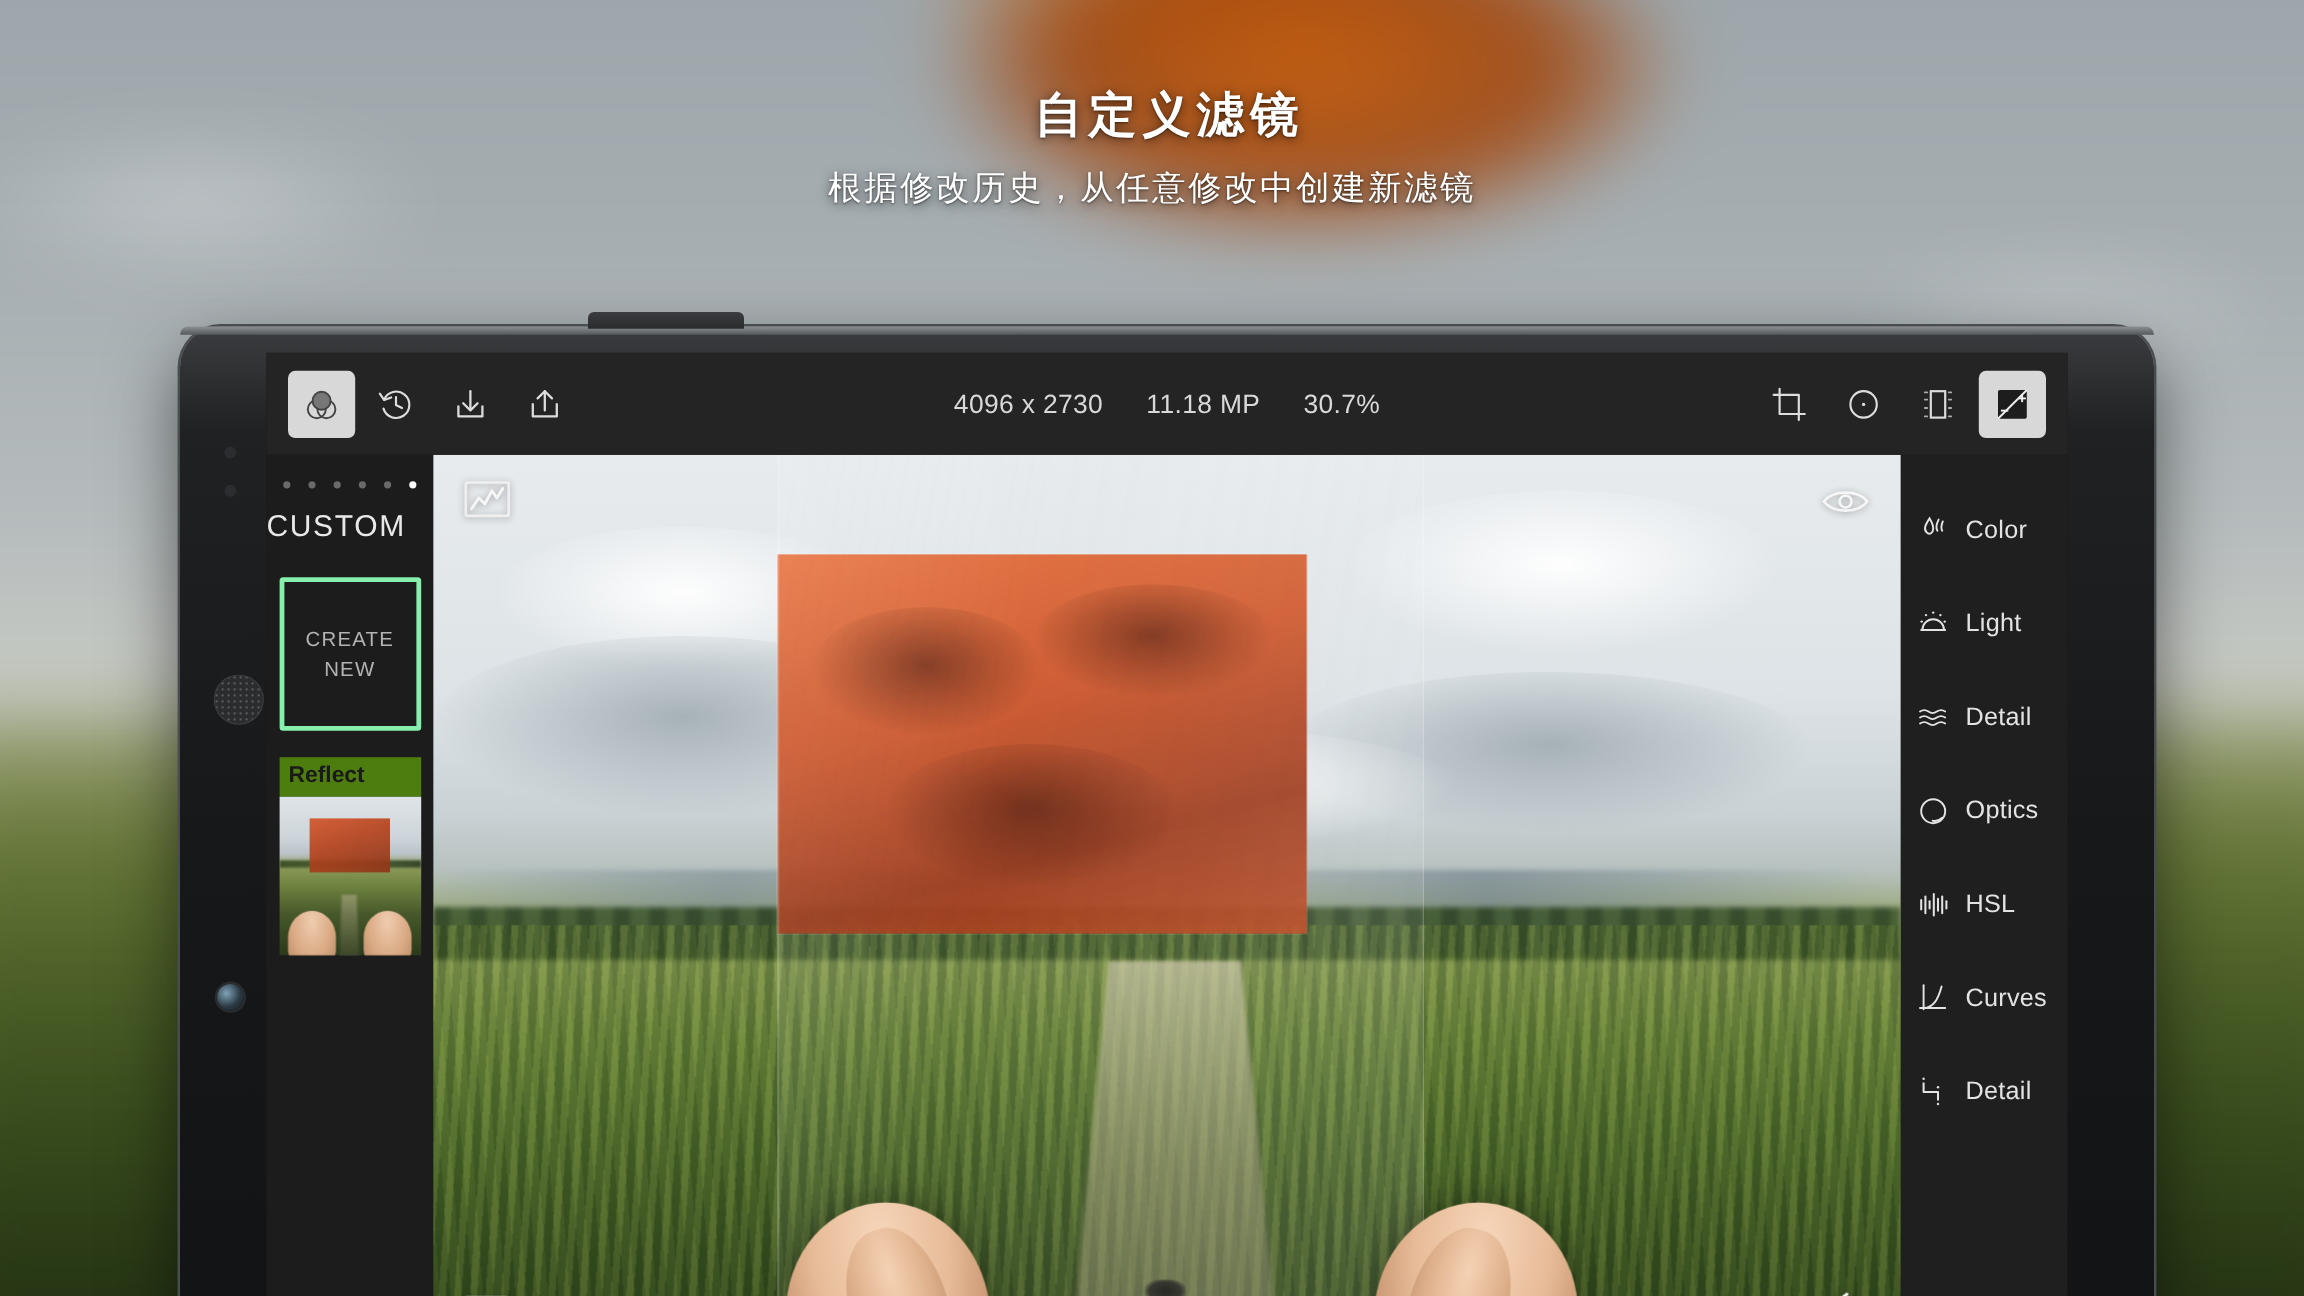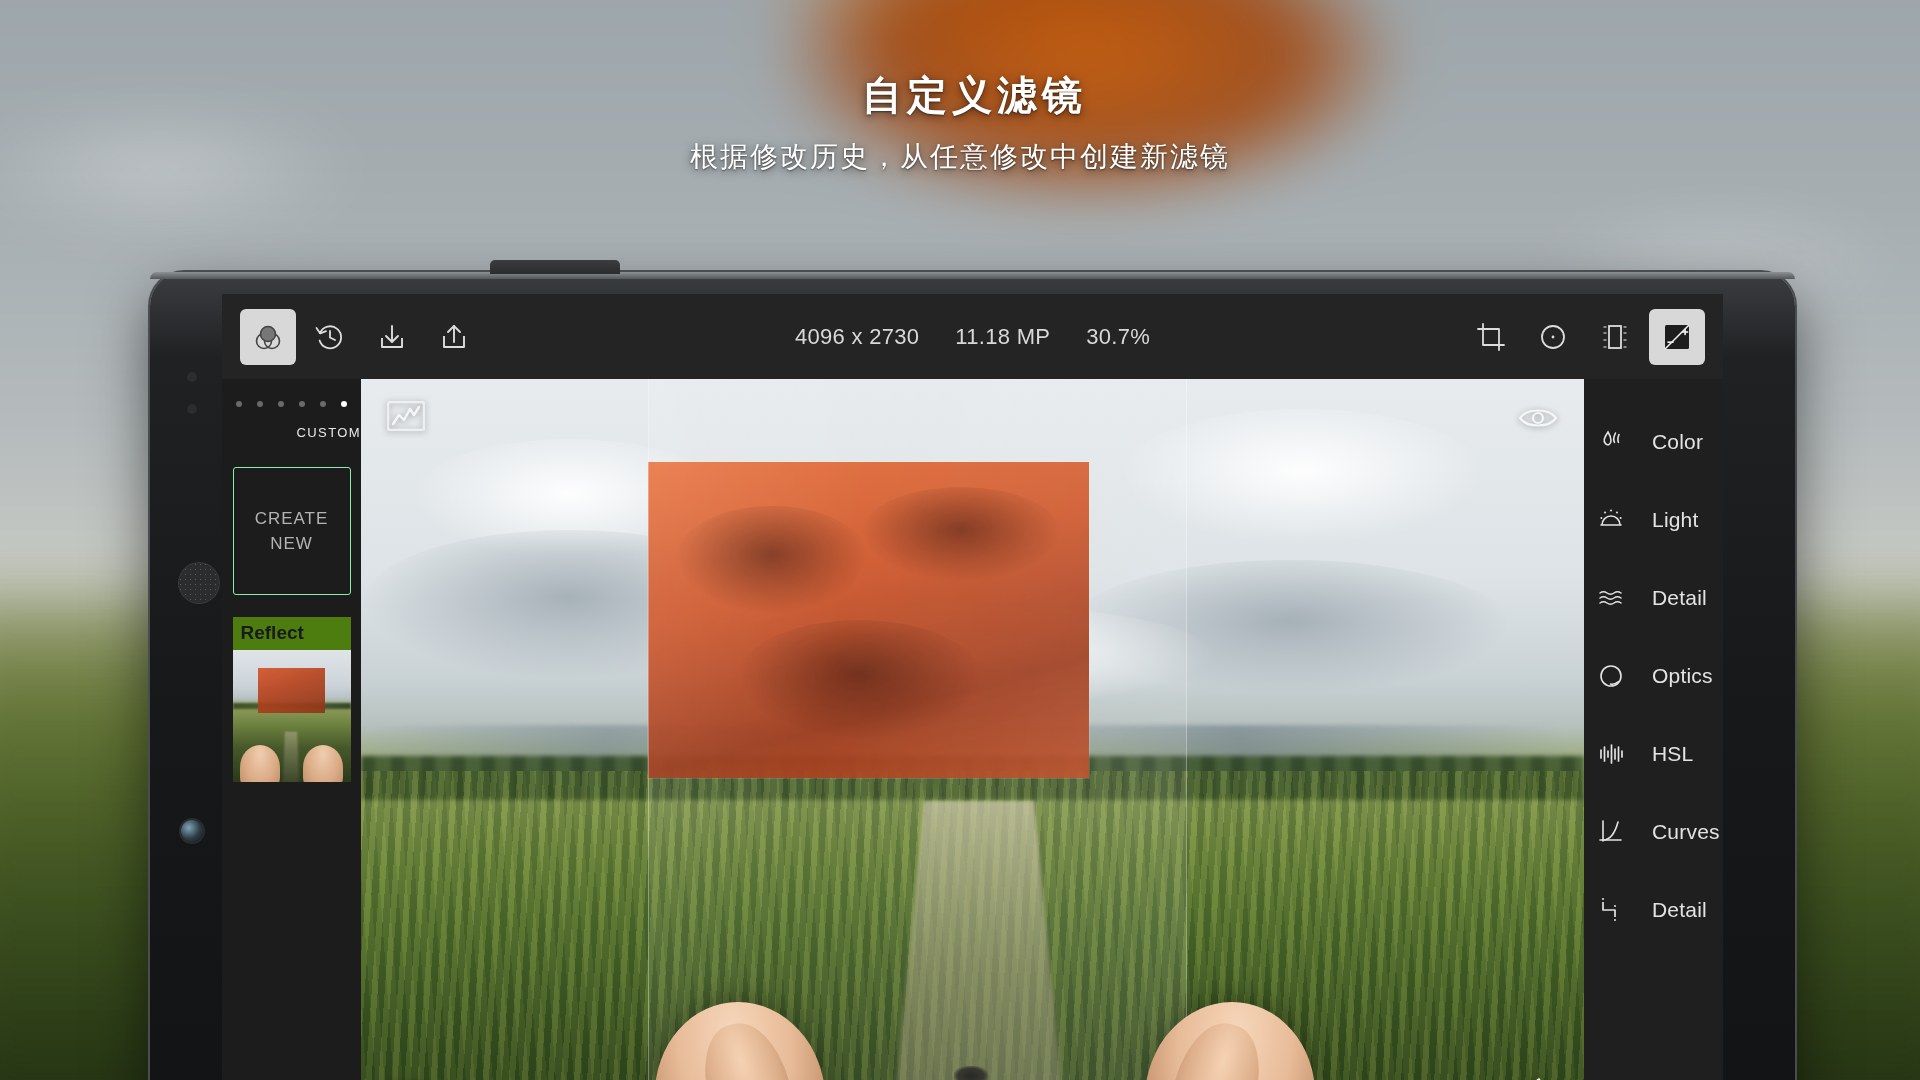--- a/index.html
+++ b/index.html
@@ -129,26 +129,26 @@
     width: 139px; background: #1c1c1c; flex: 0 0 139px;
     position: relative;
   }
   #dots {
     display: flex; justify-content: center; gap: 15px;
     padding-top: 22px;
   }
   .pg-dot { width: 6px; height: 6px; border-radius: 50%; background: #6a6a6a; }
   .pg-dot.on { background: #ffffff; }
   #custom-label {
-    text-align: right; color: #e8e8e8; font-size: 13px;
+    text-align: left; color: #e8e8e8; font-size: 25px;
     letter-spacing: 1.4px; margin-top: 18px;
   }
   #create-new {
     margin: 27px auto 0; width: 118px; height: 128px;
-    border: 1px solid #86efac; border-radius: 3px;
+    border: 4px solid #86efac; border-radius: 3px;
     display: flex; align-items: center; justify-content: center;
     text-align: center; color: #b3b3b3; font-size: 17px; line-height: 25px;
     letter-spacing: 1px; cursor: pointer;
   }
   .preset-card {
     margin: 22px auto 0; width: 118px; cursor: pointer;
   }
   .preset-name {
     background: #4d7c0f; color: #1a1a1a; font-size: 19px; font-weight: 700;
     padding: 5px 0 6px 8px;
@@ -284,21 +284,21 @@
   #eye-icon       { right: 26px; top: 26px; }
   #compare-icon   { left: 26px; bottom: 24px; }
   #undo-icon      { right: 26px; bottom: 24px; }
 
   
   #tools {
     width: 139px; flex: 0 0 139px; background: #1f1f1f;
     padding-top: 24px;
   }
   .tool {
-    display: flex; align-items: center; gap: 28px;
+    display: flex; align-items: center; gap: 14px;
     height: 78px; padding-left: 14px; cursor: pointer;
   }
   .tool-label { color: #e3e3e3; font-size: 21px; letter-spacing: .2px; }
   .tool-icon { width: 26px; height: 26px; display: flex; align-items: center; justify-content: center; }
 
   
   #chin {
     position: absolute; left: 0; right: 0; bottom: 0; height: 0;
   }
 </style>

